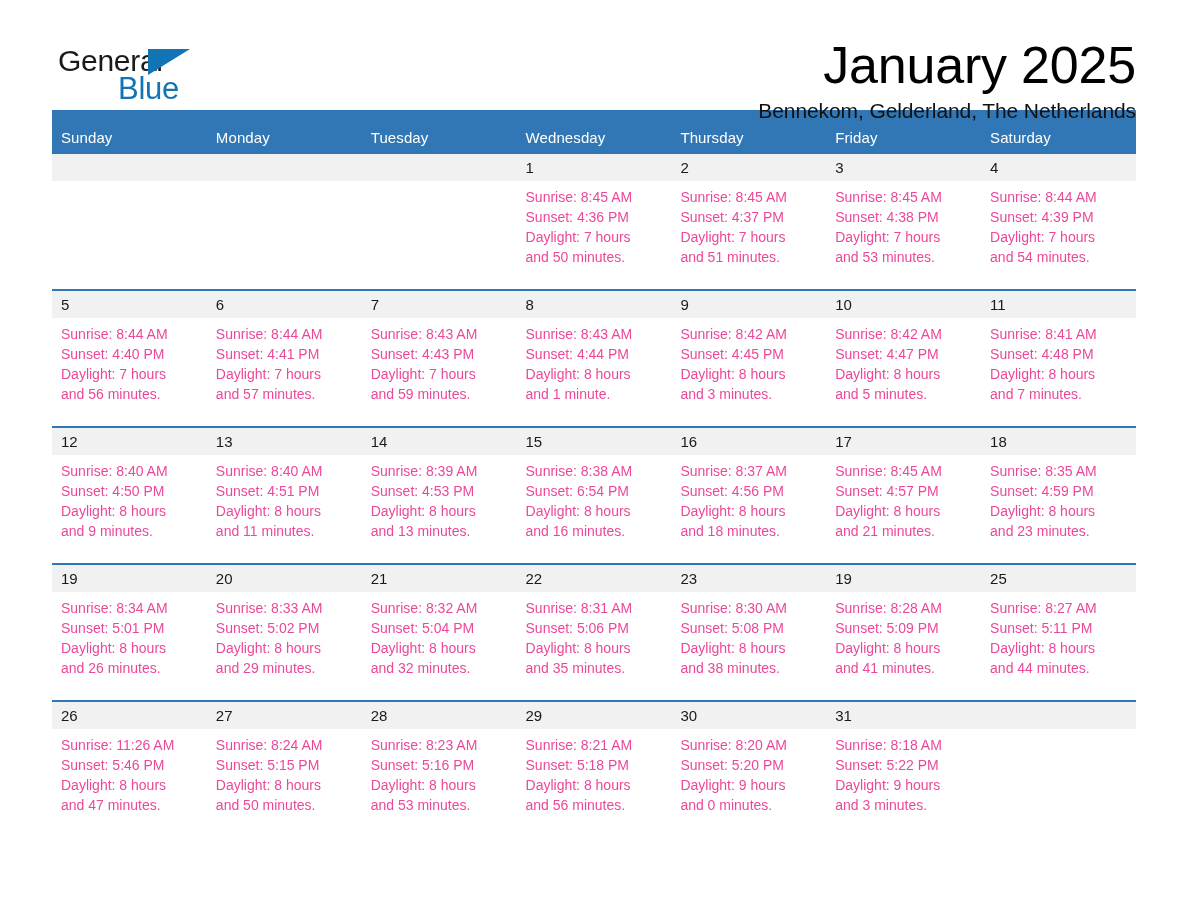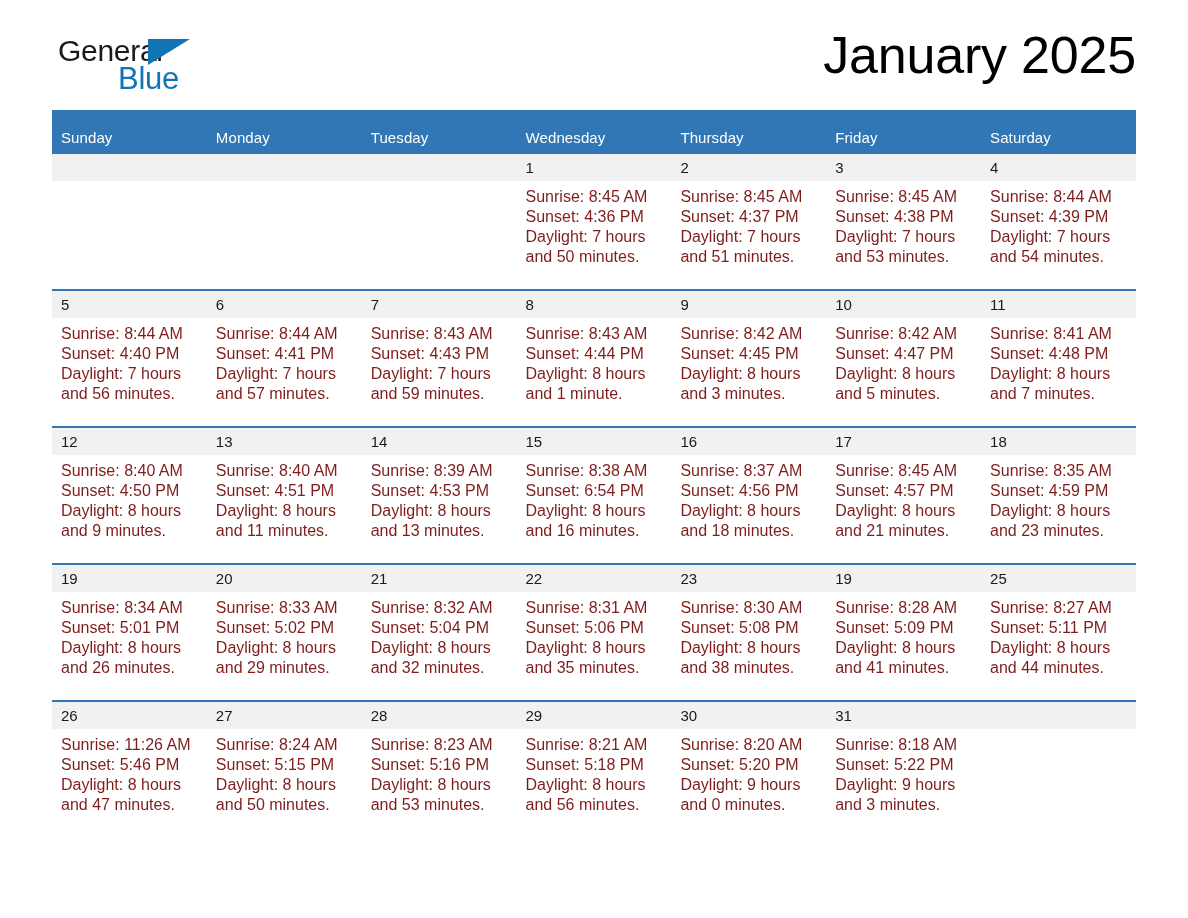--- a/index.html
+++ b/index.html
@@ -20,21 +20,21 @@
     height: 918px;
     box-sizing: border-box;
     padding: 0 52px;
   }
 
   
   .header {
     display: flex;
     align-items: flex-start;
     justify-content: space-between;
-    padding-top: 32px;
+    padding-top: 42px;
     height: 102px;
     box-sizing: border-box;
   }
   .brand {
     position: relative;
     width: 170px;
     height: 70px;
     flex: 0 0 auto;
   }
   .brand-general {
@@ -123,39 +123,40 @@
     box-sizing: border-box;
     padding: 3px 0 0 9px;
     font-size: 15px;
     line-height: 22px;
     color: #1a1a1a;
   }
   td.empty .daynum-band { background: #f1f1f1; }
 
   .details {
     padding: 6px 8px 0 9px;
-    font-size: 16px;
+    font-size: 14px;
     line-height: 20px;
-    color: #7f1d1d;
+    color: #ec4899;
   }
   .details div { white-space: nowrap; }
 </style>
 </head>
 <body>
 
 <div class="page">
 
   <div class="header">
     <div class="brand">
       <span class="brand-general">General</span>
       <span class="brand-triangle"></span>
       <span class="brand-blue">Blue</span>
     </div>
     <div class="titles">
       <div class="month-title">January 2025</div>
+      <div class="location">Bennekom, Gelderland, The Netherlands</div>
     </div>
   </div>
 
   <table class="calendar">
     <colgroup>
       <col>
         <col>
         <col>
         <col>
         <col>

